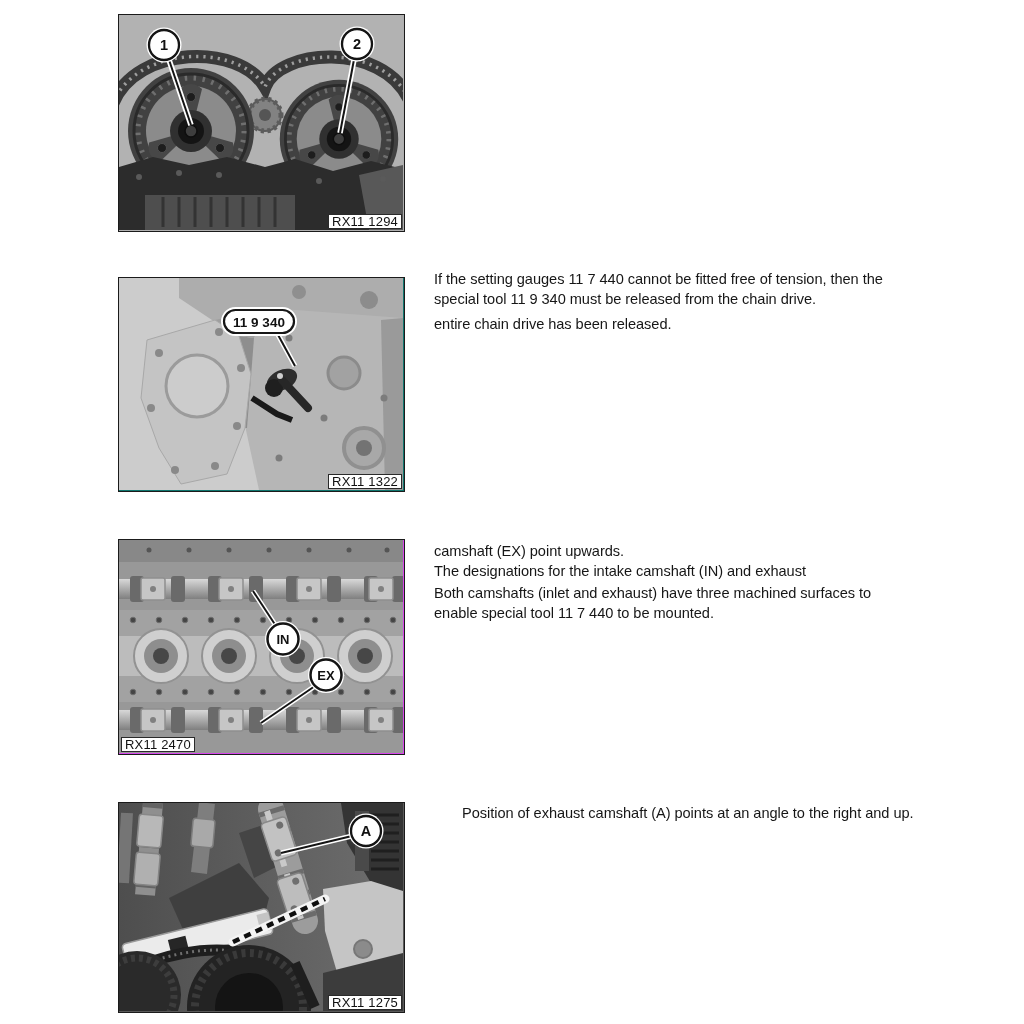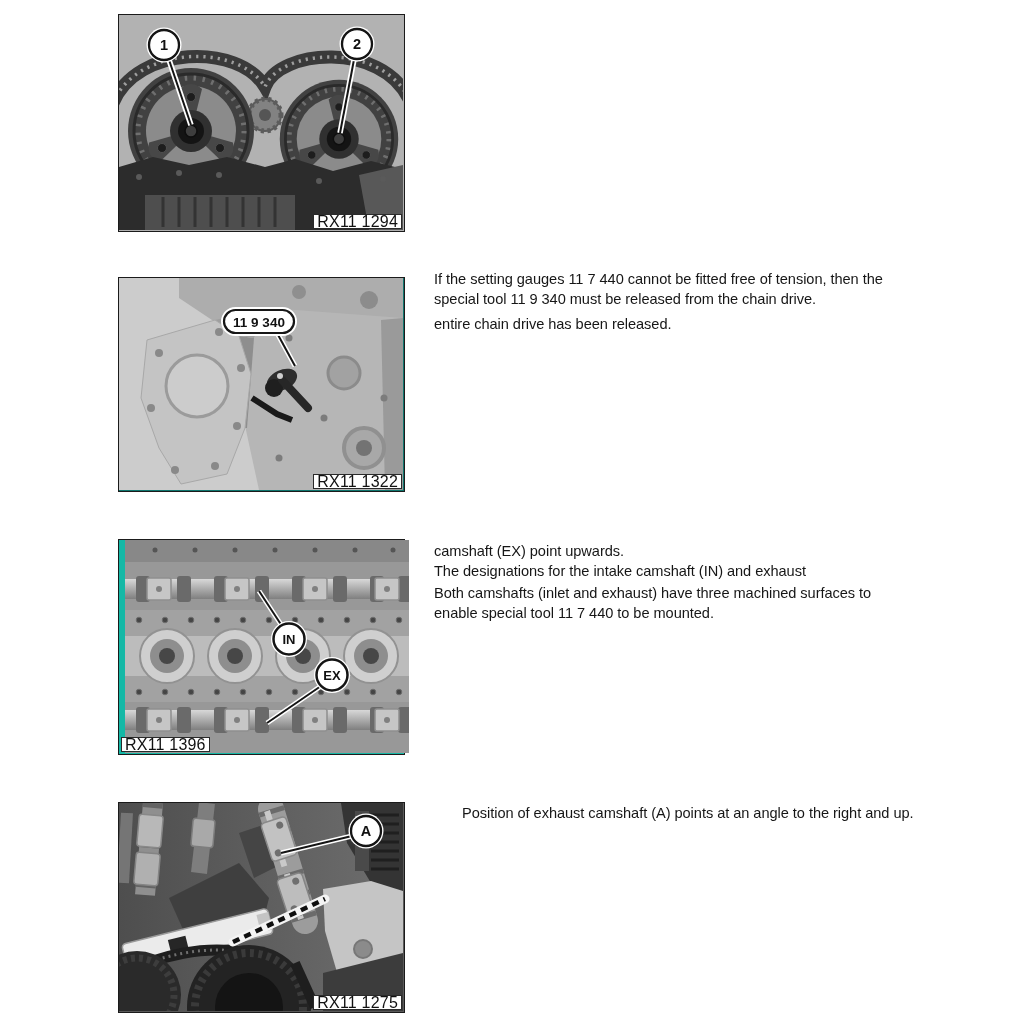--- a/index.html
+++ b/index.html
@@ -1,21 +1,21 @@
 <!DOCTYPE html>
 <html><head>
 <meta charset="utf-8">
 <style>
   html,body{margin:0;padding:0;background:#ffffff;}
   .page{position:relative;width:1024px;height:1024px;background:#ffffff;overflow:hidden;
         font-family:"Liberation Sans",sans-serif;color:#161616;}
   .fig{position:absolute;width:287px;border:1.5px solid #1b1b1b;background:#b0b0b0;box-sizing:border-box;}
   .fig svg{display:block;}
   .figcode{position:absolute;bottom:2px;background:#ffffff;border:1px solid #2a2a2a;
-           color:#111;font-size:16px;line-height:13px;padding:0 3px;letter-spacing:0.2px;}
+           color:#111;font-size:13px;line-height:13px;padding:0 3px;letter-spacing:0.2px;}
   .figcode.right{right:2px;}
   .figcode.left{left:2px;}
   .sect{position:absolute;left:434px;width:492px;font-size:14.6px;line-height:20px;letter-spacing:-0.05px;}
   .sect .h{font-weight:bold;}
   .warn{padding-left:33px;}
   .warn .b{font-weight:bold;}
   .ln{white-space:nowrap;}
   .para{margin:0;}
   .s1-para{margin-top:22px;}
   .s2-para + .s2-para{margin-top:5px;}
@@ -129,21 +129,21 @@
         <line x1="158" y1="55" x2="176" y2="88" stroke="#ffffff" stroke-width="5"></line>
         <line x1="158" y1="55" x2="176" y2="88" stroke="#141414" stroke-width="2"></line>
         <rect x="105" y="32" width="70" height="23" rx="11.5" fill="#ffffff" stroke="#ffffff" stroke-width="6"></rect>
         <rect x="105" y="32" width="70" height="23" rx="11.5" fill="#ffffff" stroke="#161616" stroke-width="2.2"></rect>
         <text x="140" y="48.5" text-anchor="middle" font-size="13.5" font-weight="bold" fill="#111">11 9 340</text>
       </g>
     </svg>
     <div class="figcode right">RX11 1322</div>
   </figure>
 
-  <figure class="fig" style="left:118px;top:539px;height:216px;margin:0;background:#14b8a6;padding-left:6px;">
+  <figure class="fig" style="left:118px;top:539px;height:216px;margin:0;background:#d946ef;">
     <svg width="284" height="213" viewBox="0 0 284 213">
       <defs>
         <linearGradient id="camGrad" x1="0" y1="0" x2="0" y2="1">
           <stop offset="0" stop-color="#d8d8d8"></stop>
             <stop offset="1" stop-color="#7f7f7f"></stop>
         </linearGradient>
         <g id="camshaft">
           <rect x="-6" y="-10" width="296" height="20" fill="url(#camGrad)"></rect>
           <g fill="#6a6a6a">
             <rect x="11" y="-13" width="14" height="26" rx="3"></rect>
@@ -240,21 +240,21 @@
       </g>
 
       <g>
         <line x1="196" y1="146" x2="142" y2="183" stroke="#ffffff" stroke-width="5"></line>
         <line x1="196" y1="146" x2="142" y2="183" stroke="#141414" stroke-width="2"></line>
         <circle cx="207" cy="135" r="18" fill="#ffffff"></circle>
         <circle cx="207" cy="135" r="15.5" fill="#ffffff" stroke="#141414" stroke-width="2.5"></circle>
         <text x="207" y="140" text-anchor="middle" font-size="13" font-weight="bold" fill="#111">EX</text>
       </g>
     </svg>
-    <div class="figcode left">RX11 1396</div>
+    <div class="figcode left">RX11 2470</div>
   </figure>
 
   <figure class="fig" style="left:118px;top:802px;height:211px;margin:0;background:#5a5a5a;">
     <svg width="284" height="208" viewBox="0 0 284 208">
       <defs>
         <linearGradient id="f4bg" x1="0" y1="0" x2="1" y2="0">
           <stop offset="0" stop-color="#4e4e4e"></stop>
             <stop offset="1" stop-color="#6e6e6e"></stop>
         </linearGradient>
       </defs>

